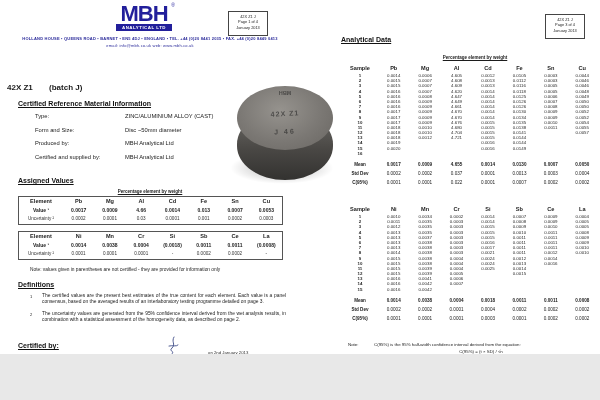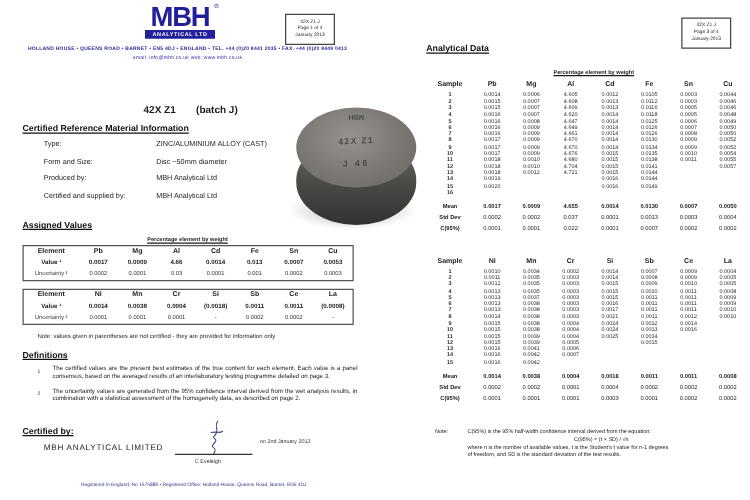--- a/index.html
+++ b/index.html
@@ -1,34 +1,34 @@
 <!DOCTYPE html>
 <html><head>
 <meta charset="utf-8">
 <style>
   html,body{margin:0;padding:0;background:#e8e8e8;}
-  .canvas{position:relative;width:600px;height:400px;background:#ffffff;
+  .canvas{position:relative;width:600px;height:354px;background:#ffffff;
     font-family:"Liberation Sans",sans-serif;color:#1c1c1c;overflow:hidden;}
   .abs{position:absolute;}
   .hd{font-weight:bold;text-decoration:underline;color:#111;}
 
   
   .logo-wrap{left:116px;top:3px;width:56px;text-align:center;}
   .logo-mbh{font-size:22px;font-weight:800;color:#221f9b;line-height:21px;letter-spacing:-1px;}
   .logo-reg{position:absolute;right:-3px;top:-1px;font-size:5px;color:#221f9b;}
   .logo-bar{background:#221f9b;color:#fff;font-size:4.4px;font-weight:bold;letter-spacing:.5px;padding:1px 0;}
   .addr{left:0;top:36px;width:300px;text-align:center;font-size:4px;color:#2a2a9a;font-weight:bold;letter-spacing:.2px;}
   .addr2{top:43px;font-weight:normal;}
 
   
   .stamp{width:38px;height:21px;border:1px solid #444;background:#fff;
     font-size:3.9px;line-height:5.4px;text-align:center;padding-top:2px;color:#222;}
 
   .title{left:0;top:56px;width:305px;text-align:center;font-size:13px;font-weight:bold;letter-spacing:2.5px;color:#0d0d0d;}
-  .subtitle{left:0;top:83px;width:305px;text-align:center;font-size:8px;font-weight:bold;}
+  .subtitle{left:0;top:83px;width:305px;font-size:8px;font-weight:bold;}
   .subtitle span{margin:0 7px;}
 
   .sec-h{font-size:7px;}
   .kv{left:35px;top:113px;width:250px;font-size:5.8px;}
   .kv .krow{display:flex;height:13.5px;}
   .kv .klabel{width:90px;}
   .kv .kvalue{flex:1;}
 
   
   .disc{left:236px;top:86px;width:98px;height:104px;}

